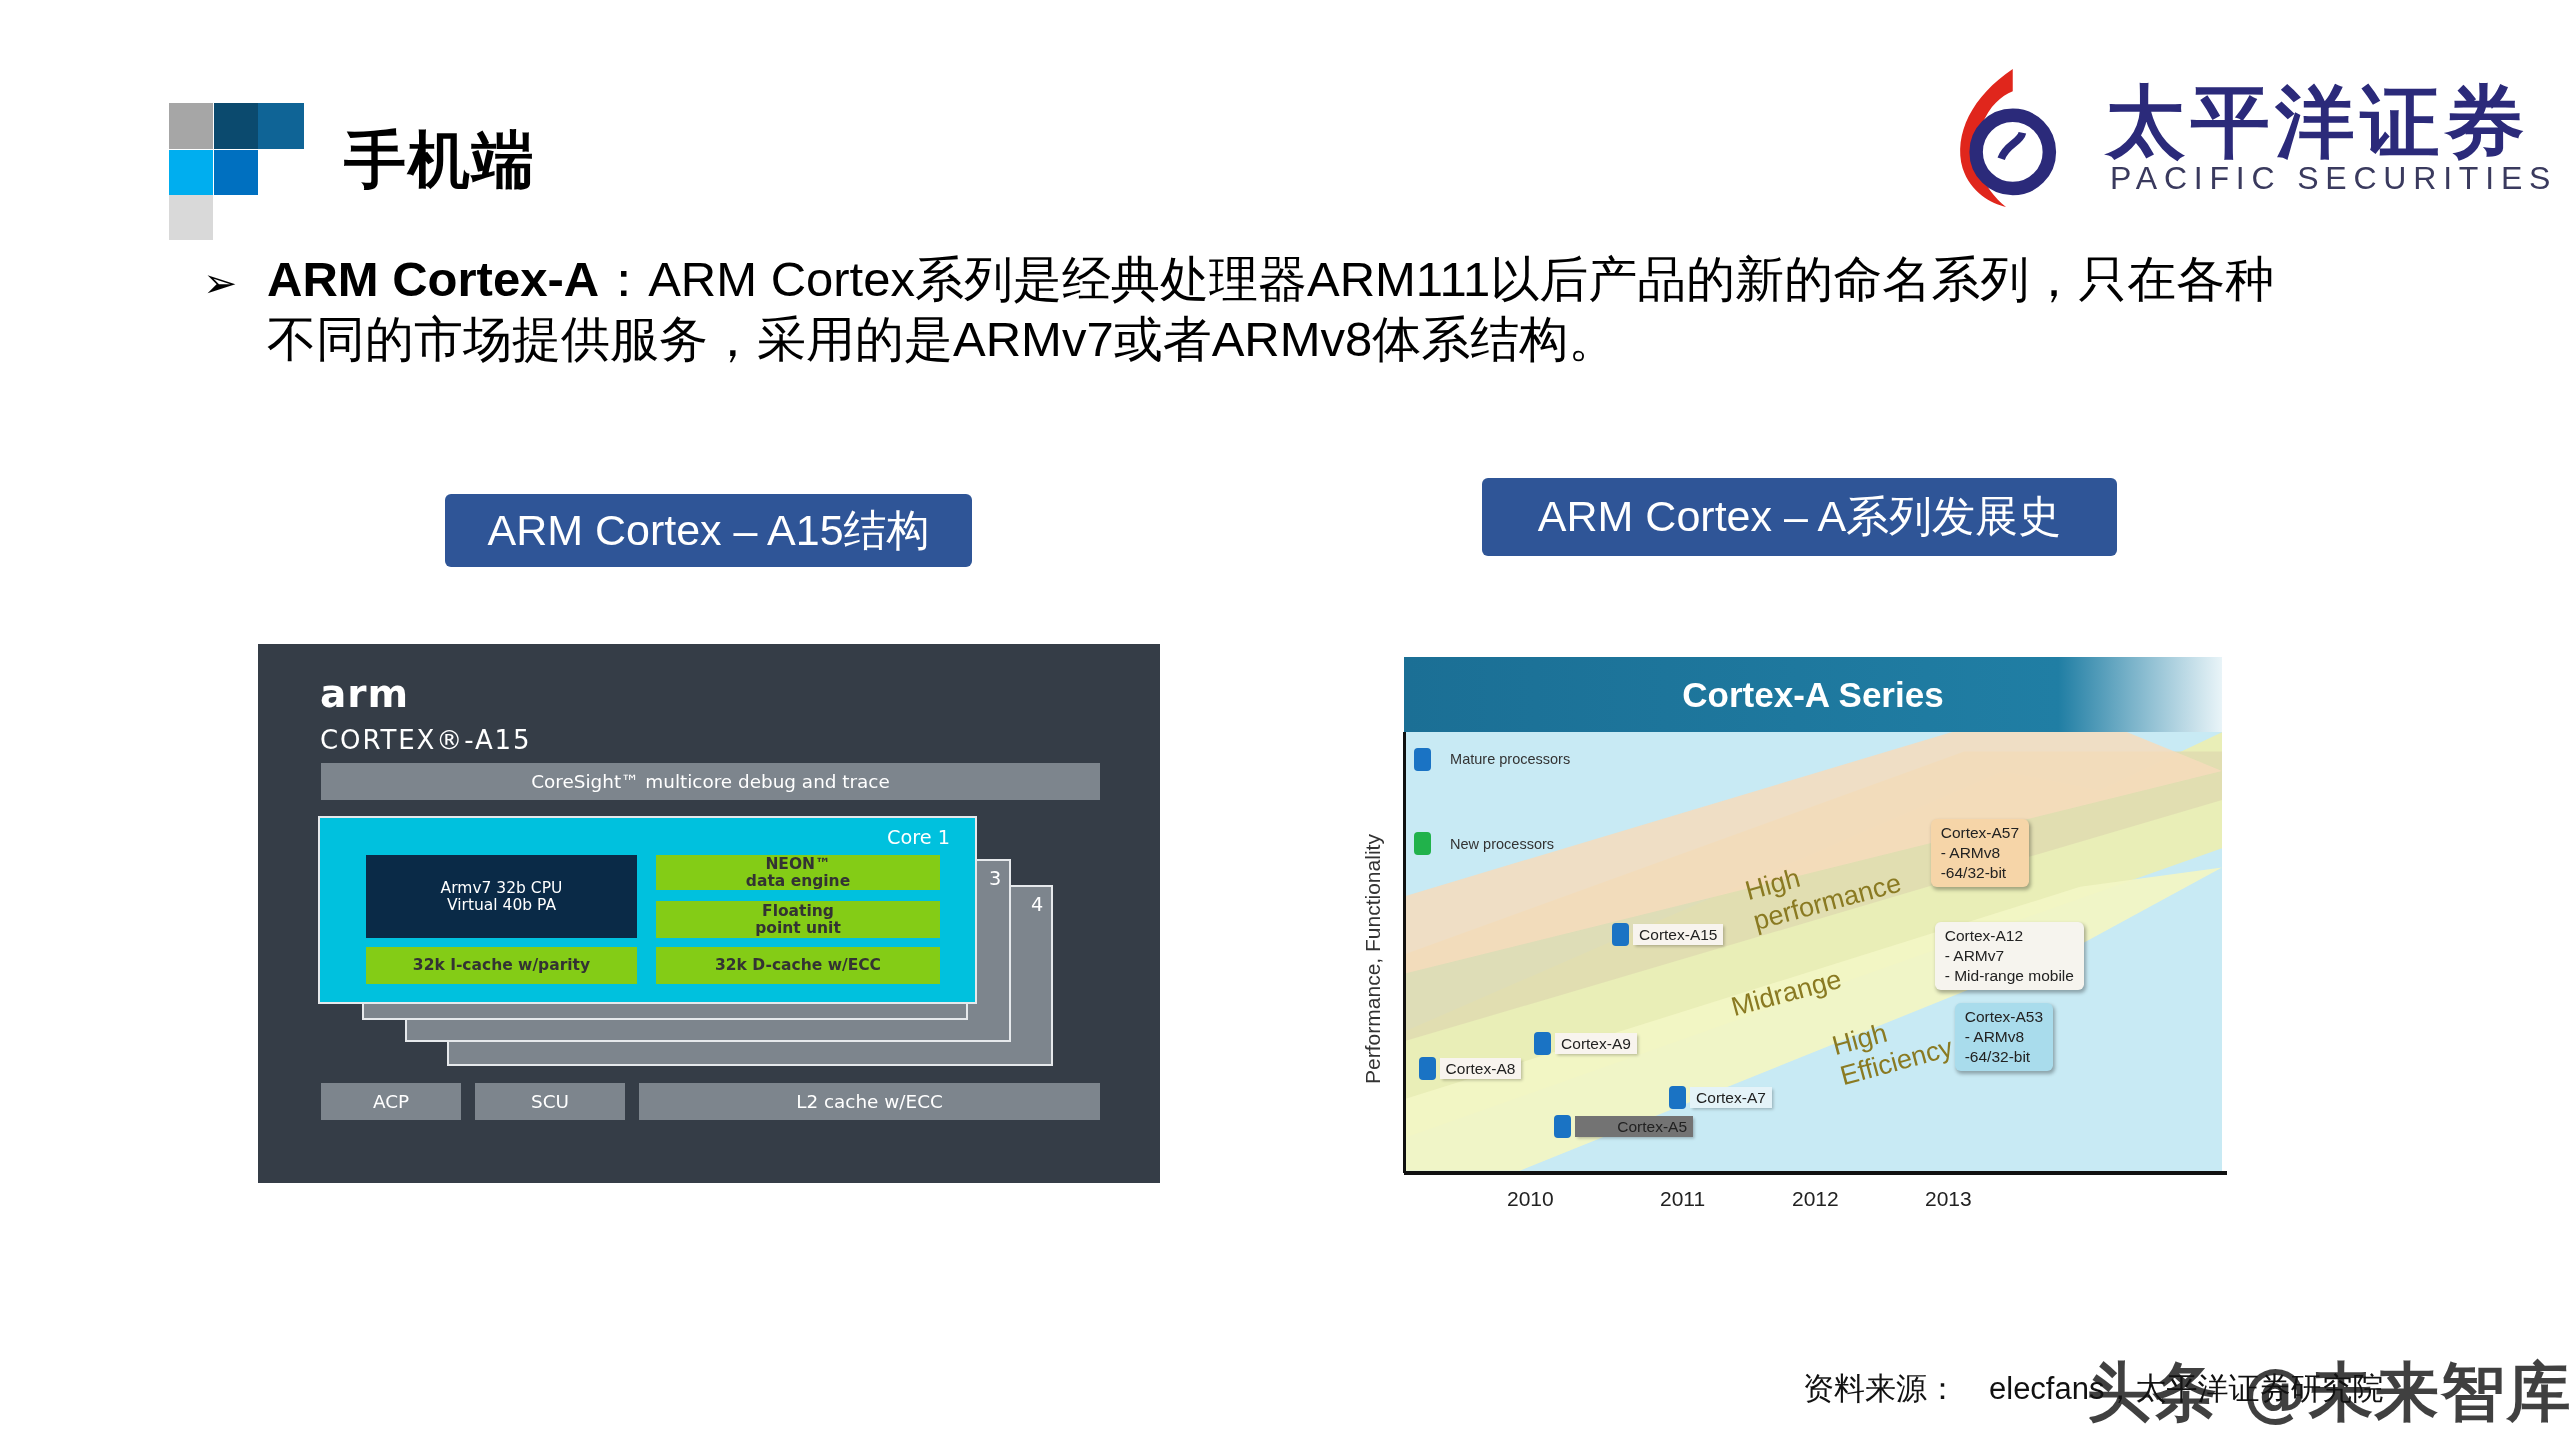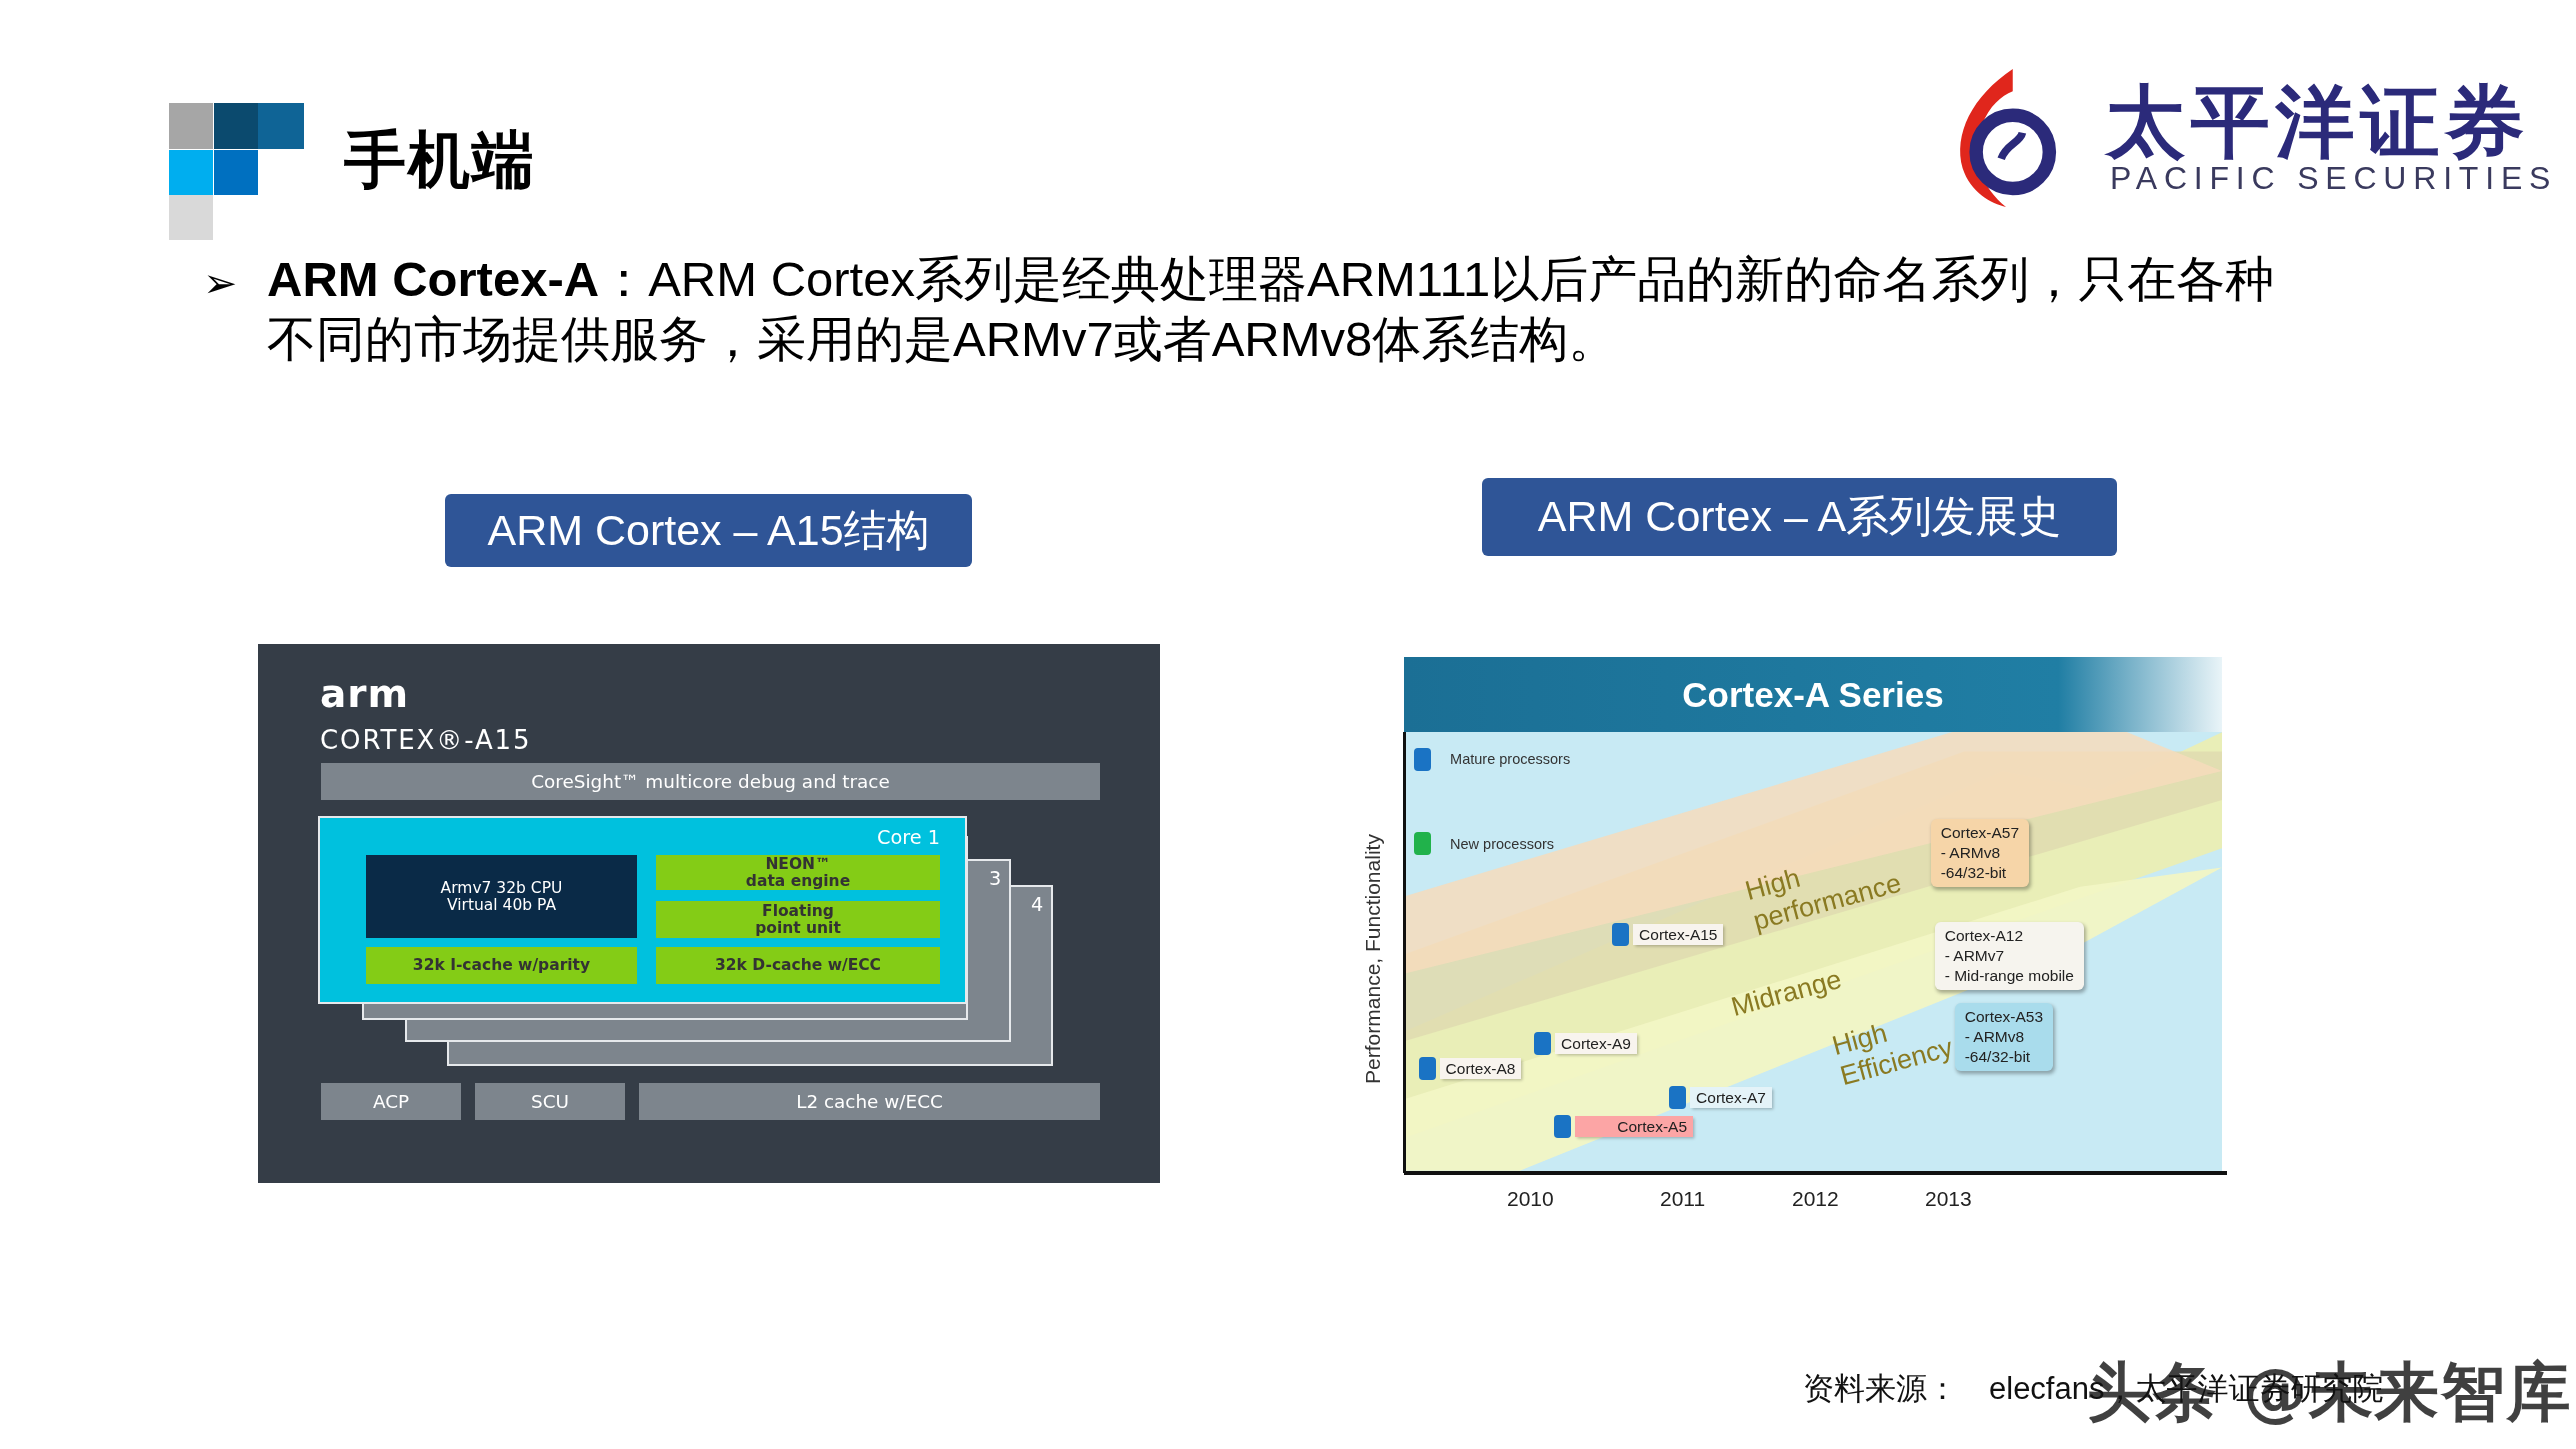--- a/index.html
+++ b/index.html
@@ -19,21 +19,21 @@
   .bullet b{font-weight:bold;}
   
   .label{position:absolute;background:#2f5597;color:#fff;border-radius:6px;font-size:43px;display:flex;align-items:center;justify-content:center;font-family:"Liberation Sans","DejaVu Sans",sans-serif;}
   
   .diag{left:258px;top:644px;width:902px;height:539px;background:#353d47;}
   .diag .arm{position:absolute;left:62px;top:27px;color:#fff;font-size:39px;font-weight:bold;letter-spacing:1px;}
   .diag .cortex{position:absolute;left:62px;top:81px;color:#fff;font-size:26px;letter-spacing:1.9px;}
   .gbar{position:absolute;background:#7d858d;color:#fff;font-size:18.4px;display:flex;align-items:center;justify-content:center;}
   .stack{position:absolute;background:#7d858d;border:2.9px solid #e6e9ec;}
   .stack .n{position:absolute;right:7.7px;top:5.8px;color:#fff;font-size:19.3px;}
-  .core{position:absolute;left:60px;top:172px;width:645px;height:184px;background:#00c1de;border:2.9px solid #e6e9ec;}
+  .core{position:absolute;left:60px;top:172px;width:645px;height:184px;background:#00c1de;border:2.9px solid #e6e9ec;padding-left:10px;}
   .core .hd{position:absolute;right:25px;top:7.7px;color:#fff;font-size:19.3px;}
   .cbox{position:absolute;background:#84cc16;color:#333;font-size:15.5px;display:flex;align-items:center;justify-content:center;text-align:center;line-height:16.4px;font-weight:bold;}
   .cpu{position:absolute;background:#0a2a47;color:#fff;font-size:15.5px;display:flex;align-items:center;justify-content:center;text-align:center;line-height:16.4px;}
   
   .chart{left:1362px;top:657px;width:865px;height:570px;}
   .chart .head{position:absolute;left:42px;top:0;width:818px;height:75px;background:linear-gradient(90deg,#1b6f95,#207ea4 80%,#e9f4f8);color:#fff;font-size:35px;font-weight:bold;display:flex;align-items:center;justify-content:center;font-family:"Liberation Sans",sans-serif;}
   .chart .plot{position:absolute;left:42px;top:75px;width:818px;height:439px;background:#c8eaf4;overflow:hidden;}
   .ylab{position:absolute;left:-114px;top:290px;transform:rotate(-90deg);font-size:21px;color:#333;white-space:nowrap;font-family:"Liberation Sans",sans-serif;}
   .xaxis{position:absolute;left:42px;top:514px;width:823px;height:3.9px;background:#111;}
   .yaxis{position:absolute;left:41px;top:75px;width:2.9px;height:441px;background:#111;}
@@ -162,21 +162,21 @@
       <div>Cortex-A53</div>
       <div>- ARMv8</div>
       <div>-64/32-bit</div>
     </div>
     <div class="chip" style="left:265px;top:354px;">
         <span class="sq blue"></span>
         <span class="tx" style="background:#e4f3f8;">Cortex-A7</span>
       </div>
     <div class="chip" style="left:150px;top:383px;">
         <span class="sq blue"></span>
-        <span class="tx" style="background:#fca5a5;padding-left:42px;">Cortex-A5</span>
+        <span class="tx" style="background:#737373;padding-left:42px;">Cortex-A5</span>
       </div>
   </div>
   <div class="yaxis"></div>
   <div class="xaxis"></div>
   <div class="ylab">Performance, Functionality</div>
   <div class="xtick" style="left:145px;">2010</div>
   <div class="xtick" style="left:298px;">2011</div>
   <div class="xtick" style="left:430px;">2012</div>
   <div class="xtick" style="left:563px;">2013</div>
 </div>

